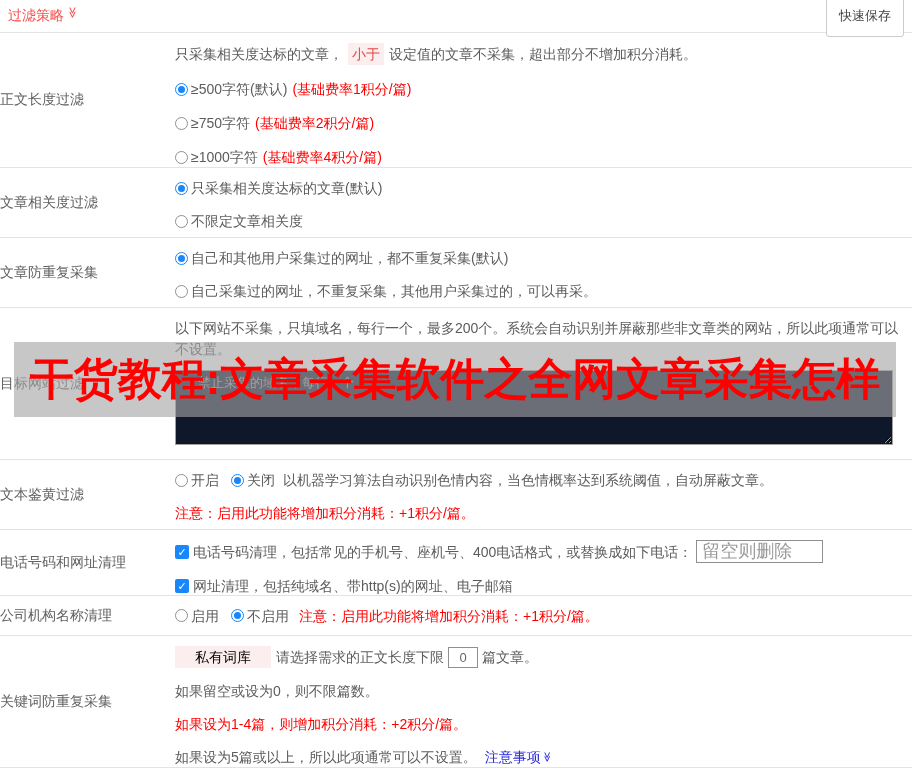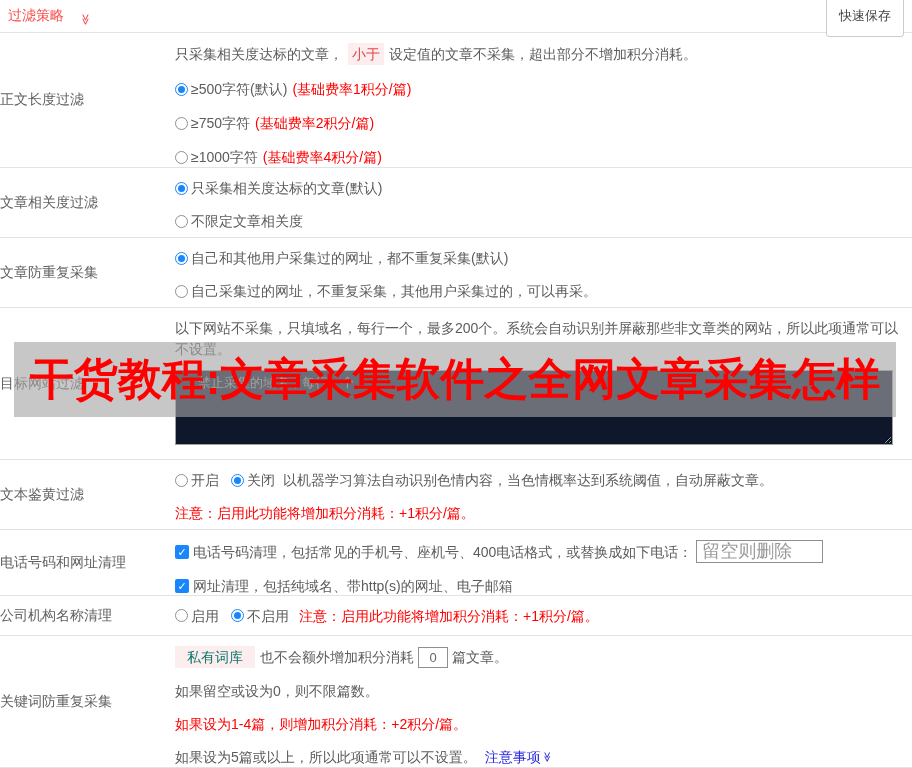--- a/index.html
+++ b/index.html
@@ -7,21 +7,21 @@
   .page {
     position:relative; width:912px; height:768px; overflow:hidden;
     background:#fff; font-family:"Liberation Sans", sans-serif;
     font-size:14px; color:#5c5c5c;
   }
   
   .header {
     height:33px; display:flex; align-items:center; justify-content:space-between;
     padding:0 8px; border-bottom:1px solid #e3e3e3;
   }
-  .title { color:#f74d4b; font-size:14px; display:flex; align-items:flex-end; gap:16px; cursor:pointer; }
+  .title { color:#f74d4b; font-size:14px; display:flex; align-items:flex-start; gap:3px; cursor:pointer; }
   .chev { display:inline-block; transform:rotate(90deg); font-size:11px; line-height:1; }
   .save-btn {
     background:#fff; border:1px solid #ccc; border-radius:3px;
     padding:11px 12px; font-size:13px; color:#444; font-family:inherit; cursor:pointer;
   }
   
   .row { display:flex; border-bottom:1px solid #e3e3e3; }
   .row:last-child { border-bottom:none; }
   .row-label { width:175px; flex-shrink:0; display:flex; align-items:center; color:#5f5f5f; }
   .row-content { flex:1; padding:10px 8px 0 0; }
@@ -42,21 +42,21 @@
   .radio.on::after { content:""; position:absolute; left:2px; top:2px; right:2px; bottom:2px;
     background:#1787fb; border-radius:50%; }
   .gap { width:12px; display:inline-block; flex-shrink:0; }
   .checkbox {
     width:14px; height:14px; background:#1787fb; border-radius:2px; color:#fff;
     font-size:11px; line-height:14px; text-align:center; display:inline-block;
     margin-right:4px; flex-shrink:0; cursor:pointer;
   }
   .red { color:#ff0000; }
   .hl { color:#e14848; background:#fceeee; padding:1px 4px; margin:0 5px; }
-  .hl-tag { color:#0f766e; background:#fceeee; padding:1px 12px; margin-right:5px; }
+  .hl-tag { color:#000000; background:#fceeee; padding:1px 20px; margin-right:5px; }
   .link { color:#2b2bdd; cursor:pointer; display:inline-flex; align-items:center; gap:1px; margin-left:8px; }
   .link .chev { font-size:10px; }
   .phone-input {
     width:127px; height:23px; border:1px solid #8f8f8f; font-size:18px; padding:0 5px;
     color:#666; margin-left:4px; font-family:inherit; background:#fff;
   }
   .phone-input::placeholder { color:#9a9a9a; }
   .count-input {
     width:30px; height:21px; border:1px solid #8f8f8f; text-align:center; font-size:13px;
     color:#666; margin:0 4px; font-family:inherit; background:#fff;
@@ -193,21 +193,21 @@
         <span class="red" style="margin-left:10px">注意：启用此功能将增加积分消耗：+1积分/篇。</span>
       </div>
     </div>
   </div>
 
   <div class="row r8">
     <div class="row-label">关键词防重复采集</div>
     <div class="row-content">
       <div class="cline">
         <span class="hl-tag">私有词库</span>
-        <span>也不会额外增加积分消耗</span>
+        <span>请选择需求的正文长度下限</span>
         <input class="count-input" type="text" value="0" style="">
         <span>篇文章。</span>
       </div>
       <div class="cline">如果留空或设为0，则不限篇数。</div>
       <div class="cline red">如果设为1-4篇，则增加积分消耗：+2积分/篇。</div>
       <div class="cline">
         <span>如果设为5篇或以上，所以此项通常可以不设置。</span>
         <span class="link">
           <span>注意事项</span>
           <span class="chev">≫</span>

